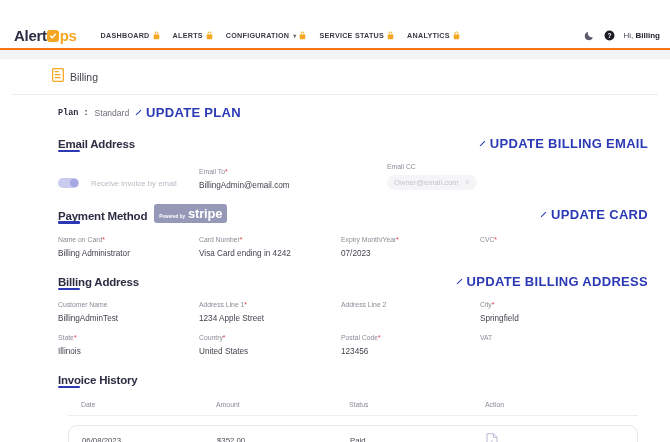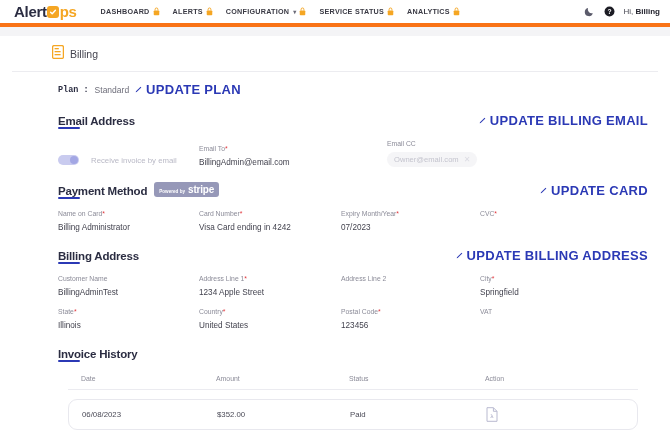--- a/index.html
+++ b/index.html
@@ -10,21 +10,22 @@
     overflow: hidden;
   }
 
   
   .navbar {
     height: 27px;
     background: #ffffff;
     display: flex;
     align-items: center;
     padding: 0 10px 0 14px;
-    border-bottom: 4px solid #f97316;
+    border-bottom: 2px solid #f97316;
+    margin-top: 23px;
   }
   .logo { display: flex; align-items: center; font-size: 15px; font-weight: 700; letter-spacing: -0.3px; }
   .logo-alert { color: #2b2d42; }
   .logo-mark {
     width: 12px; height: 12px; border-radius: 3px;
     background: #f5a623; display: inline-flex;
     align-items: center; justify-content: center;
     margin: 0 0.5px;
   }
   .logo-mark svg { display:block; }
@@ -88,21 +89,21 @@
   }
   .section-head .link-action { margin-left: auto; }
 
   .stripe-badge {
     margin-left: 7px; margin-bottom: 2px;
     background: #9698b8; border-radius: 3px;
     padding: 2px 5px; display: inline-flex;
     align-items: baseline; gap: 3px;
   }
   .stripe-powered { font-size: 4.6px; color: #ffffff; font-weight: 700; }
-  .stripe-word { font-size: 10px; color: #ffffff; font-weight: 700; letter-spacing: -0.2px; }
+  .stripe-word { font-size: 13px; color: #ffffff; font-weight: 700; letter-spacing: -0.2px; }
 
   
   .grid4 { display: grid; grid-template-columns: 141px 142px 139px 1fr; }
   .fld { padding-top: 11px; }
   .fld-label { font-size: 6.8px; color: #8b8b98; }
   .req { color: #e0383e; }
   .fld-value { font-size: 8.2px; color: #43434f; margin-top: 6px; }
 
   
   .email-row { display: grid; grid-template-columns: 141px 188px 1fr; align-items: flex-end; }

